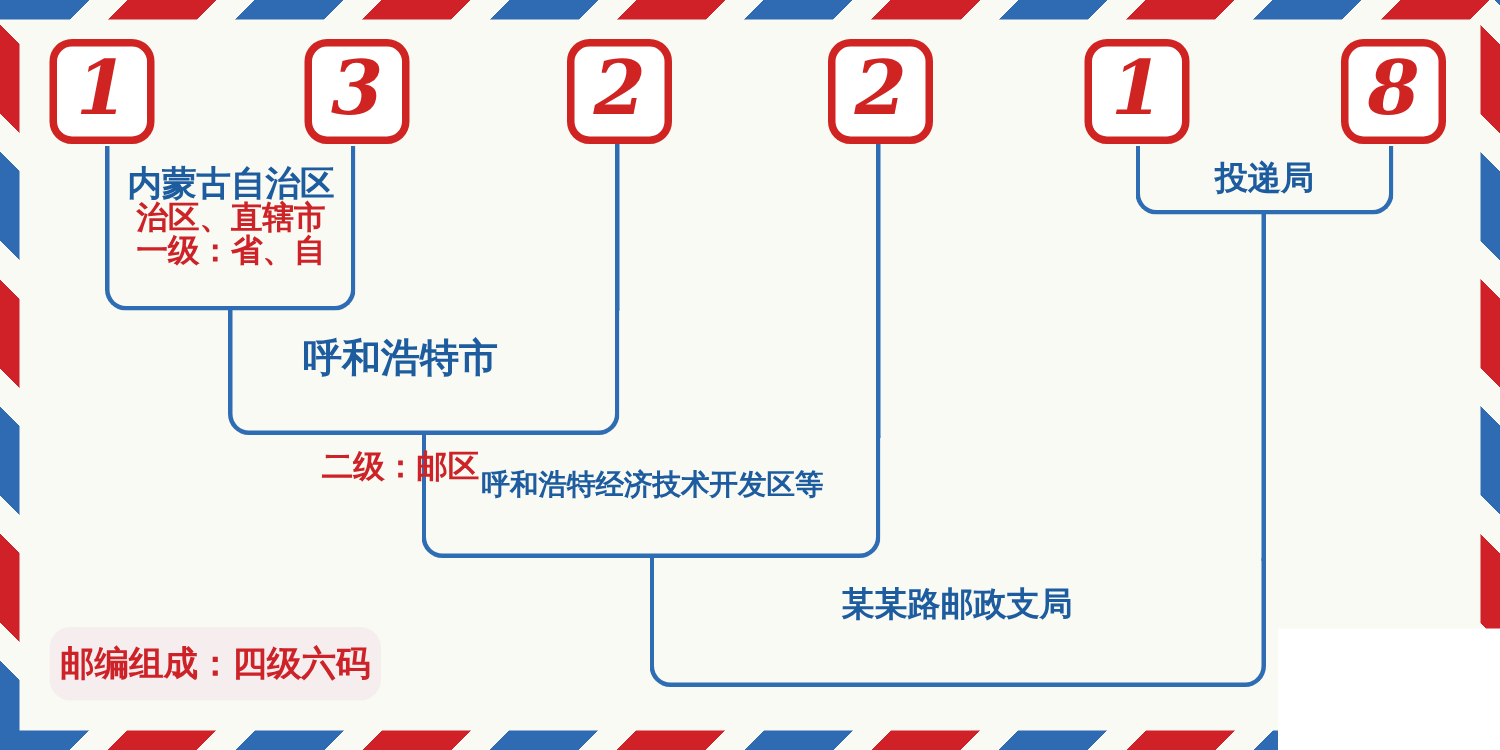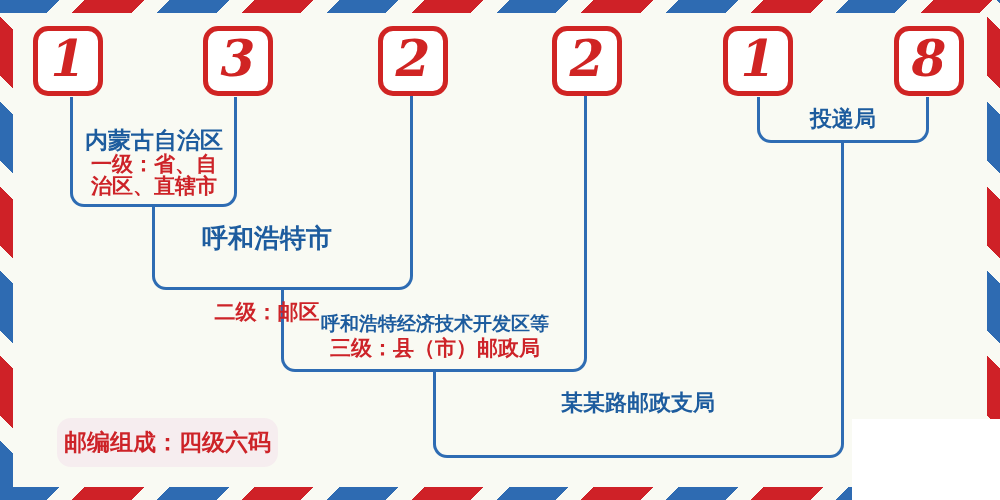--- a/index.html
+++ b/index.html
@@ -86,21 +86,21 @@
   .ext5 { left:841px; top:141px; height:233px; } 
 
   
   .label-block {
     position:absolute; transform:translateX(-50%);
     text-align:center; white-space:nowrap; z-index:4;
   }
   .place { color:var(--text-blue); font-weight:bold; }
   .desc  { color:var(--text-red);  font-weight:bold; }
 
-  .t1 { left:154px; top:127px; }
+  .t1 { left:154px; top:109px; }
   .t1 .place { font-size:23px; line-height:26px; }
   .t1 .desc  { font-size:21px; line-height:22px; }
 
   .t2 { left:267px; top:224px; }
   .t2 .place { font-size:26px; line-height:29px; margin-bottom:3px; }
   .t2 .desc  { font-size:21px; line-height:22px;margin-top:48px; }
 
   .t3 { left:435px; top:312px; }
   .t3 .place { font-size:19px; line-height:24px; }
   .t3 .desc  { font-size:21px; line-height:23px; }
@@ -113,21 +113,20 @@
   .t5 .place { font-size:22px; line-height:24px; }
 
   
   .badge {
     position:absolute; left:33px; top:418px;
     width:221px; height:49px;
     background:var(--badge-bg);
     border-radius:14px;
     display:flex; align-items:center; justify-content:center;
     z-index:4;
-    margin-left:24px;
   }
   .badge span {
     color:var(--text-red); font-weight:bold; font-size:23px;
     white-space:nowrap;
   }
 </style>
 </head>
 <body>
 
 <div class="canvas">
@@ -161,32 +160,31 @@
   </div>
   <div class="digit-box db5">
     <span class="digit">1</span>
   </div>
   <div class="digit-box db6">
     <span class="digit">8</span>
   </div>
 
   <div class="label-block t1">
     <div class="place">内蒙古自治区</div>
+    <div class="desc">治区、直辖市</div>
     <div class="desc">一级：省、自</div>
-    <div class="desc">治区、直辖市</div>
   </div>
 
   <div class="label-block t2">
     <div class="place">呼和浩特市</div>
     <div class="desc">二级：邮区</div>
   </div>
 
   <div class="label-block t3">
     <div class="place">呼和浩特经济技术开发区等</div>
-    <div class="desc">三级：县（市）邮政局</div>
   </div>
 
   <div class="label-block t4">
     <div class="place">某某路邮政支局</div>
   </div>
 
   <div class="label-block t5">
     <div class="place">投递局</div>
   </div>
 

